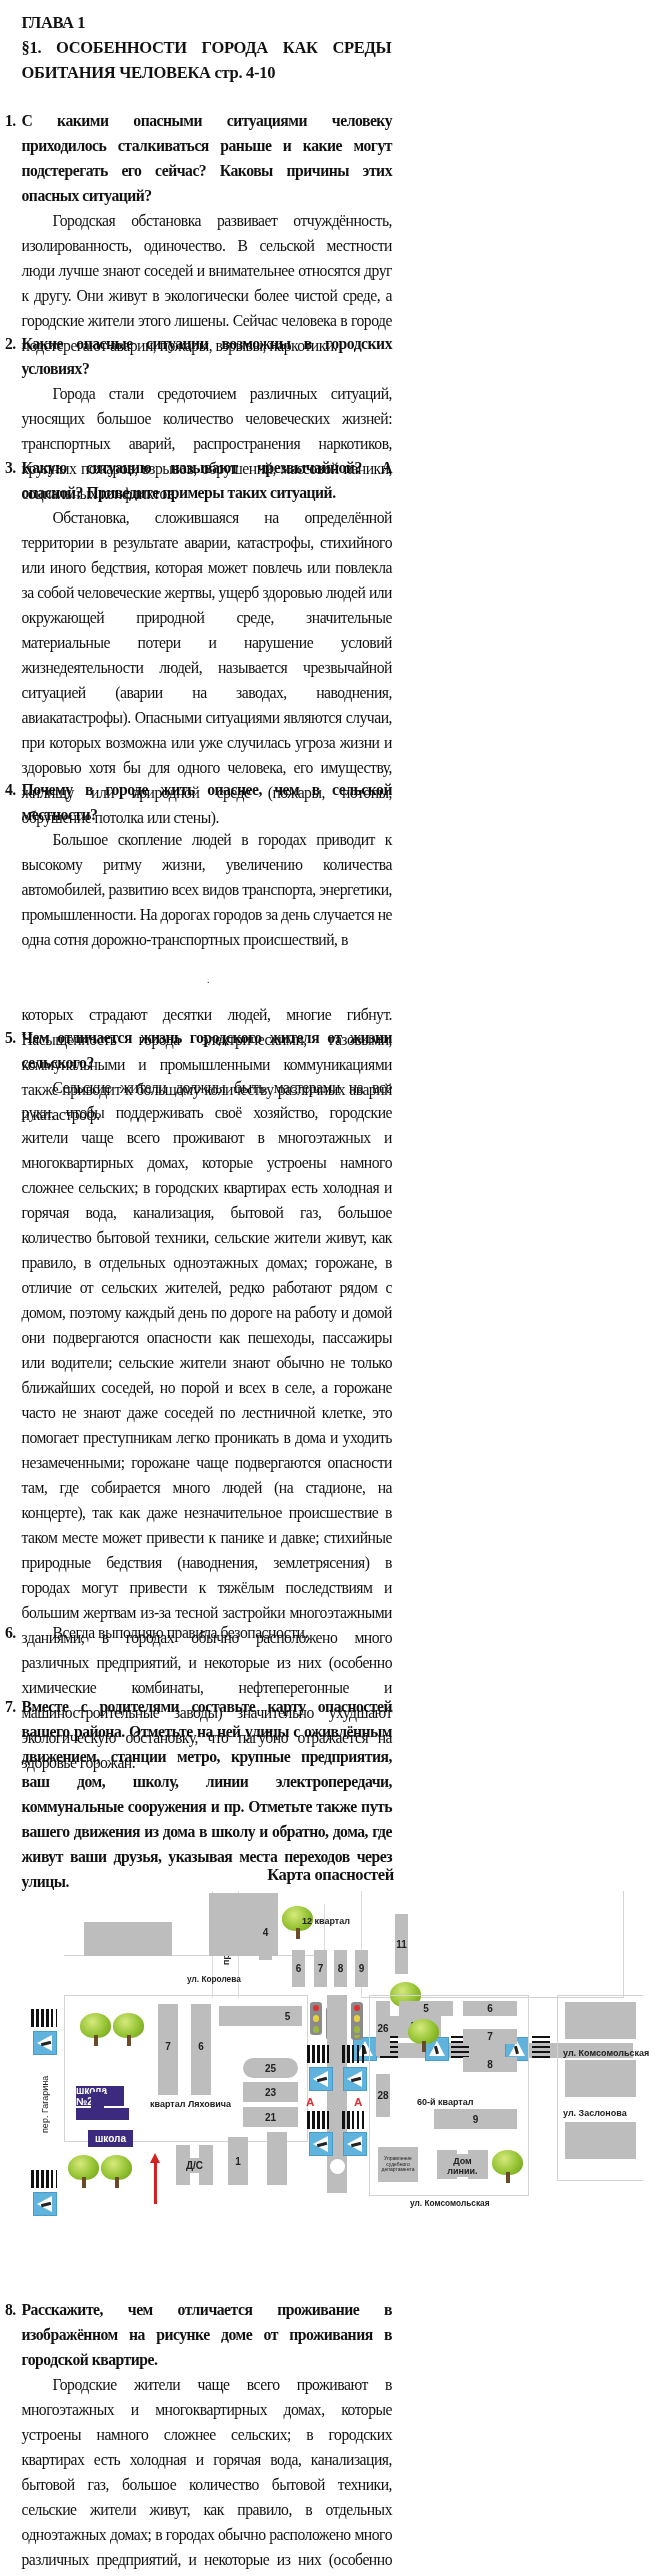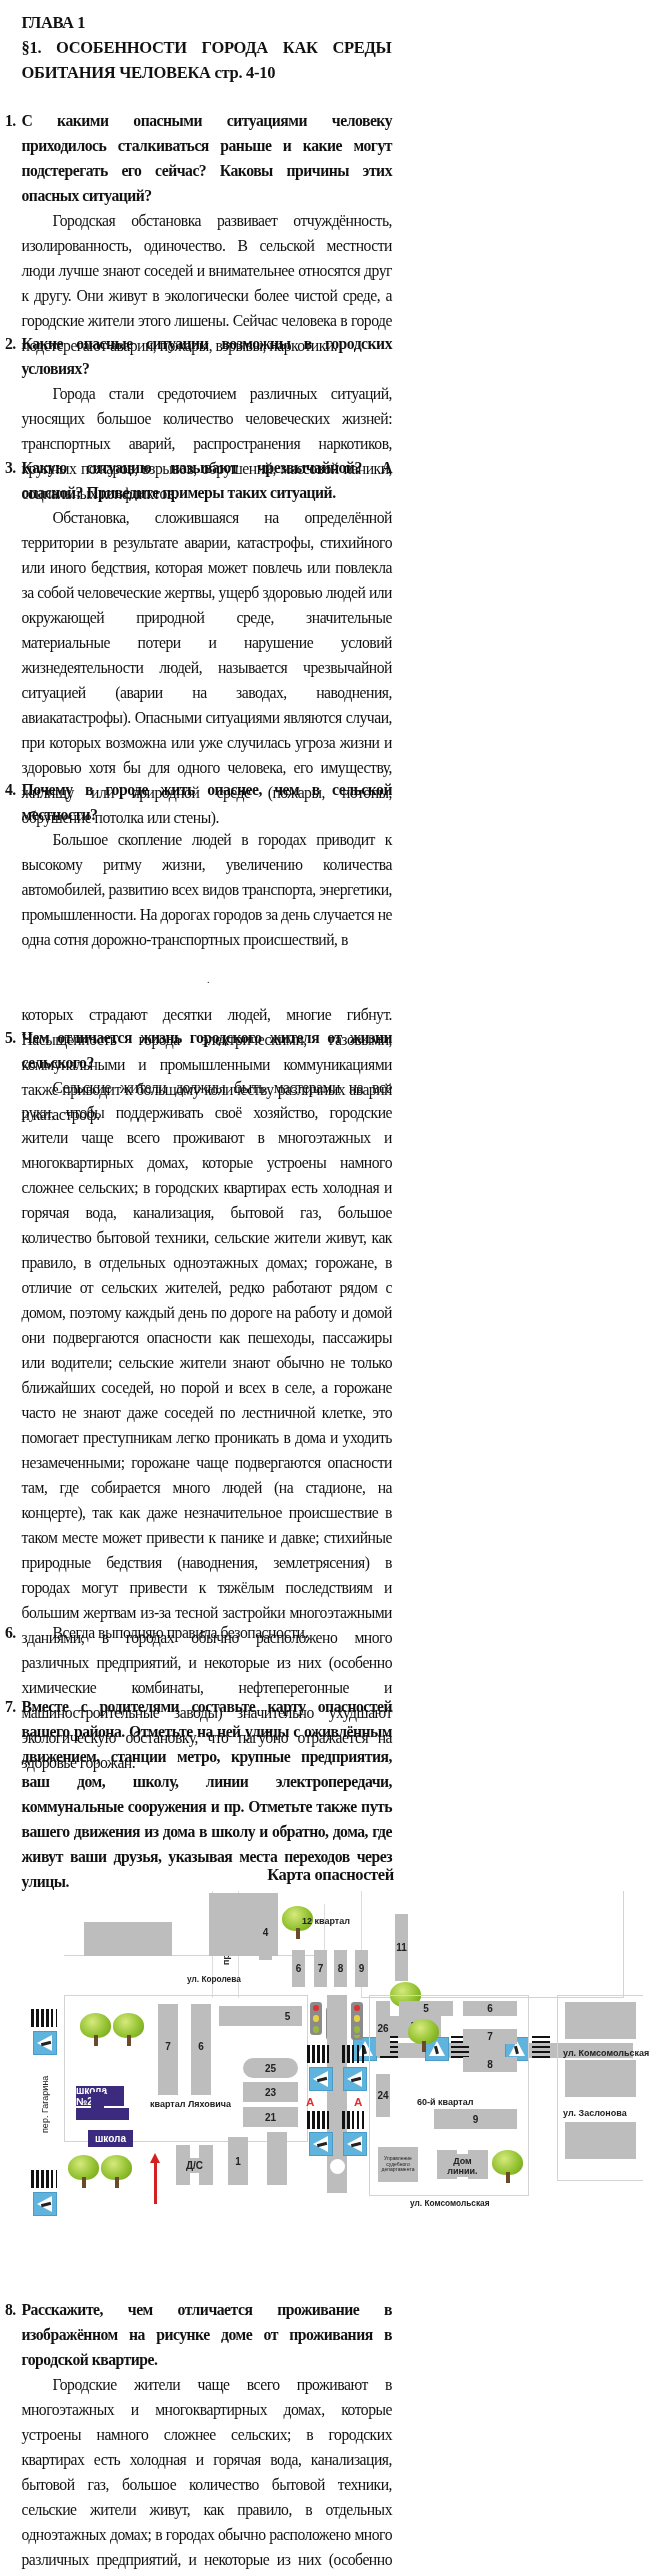--- a/index.html
+++ b/index.html
@@ -124,21 +124,21 @@
     <div class="bld" style="left:209px;top:1.7px;width:69px;height:63px;"></div>
     <div class="tree" style="left:282px;top:15px;">
         <div class="crown"></div>
         <div class="trunk"></div>
       </div>
 
     <div class="blk" style="left:361px;top:0;width:261px;height:106px;border-top:none;border-left:0.8px solid #ddd;"></div>
     <div class="bld" style="left:259px;top:0;width:0;height:0;"></div>
     <div class="bld" style="left:259px;top:14px;width:13.2px;height:55px;">4</div>
     <div class="lbl" style="left:302px;top:25px;">12 квартал</div>
-    <div class="bld" style="left:395px;top:23px;width:13.2px;height:67px;">11</div>
+    <div class="bld" style="left:395px;top:23px;width:13.2px;height:60px;">11</div>
     <div class="bld" style="left:292px;top:59px;width:13.2px;height:37px;">6</div>
     <div class="bld" style="left:314px;top:59px;width:13.2px;height:37px;">7</div>
     <div class="bld" style="left:334px;top:59px;width:13.2px;height:37px;">8</div>
     <div class="bld" style="left:355px;top:59px;width:13.2px;height:37px;">9</div>
     <div class="bld" style="left:386px;top:125px;width:55px;height:21.5px;">10</div>
     <div class="bld" style="left:387px;top:125px;width:0;height:0;"></div>
     <div class="tree" style="left:390px;top:91px;">
         <div class="crown"></div>
         <div class="trunk"></div>
       </div>
@@ -235,21 +235,21 @@
     <div class="blk" style="left:369px;top:104px;width:158px;height:199px;"></div>
     <div class="bld" style="left:376px;top:110px;width:14px;height:55px;">26</div>
     <div class="bld" style="left:399px;top:110px;width:54px;height:15px;">5</div>
     <div class="bld" style="left:463px;top:110px;width:54px;height:15px;">6</div>
     <div class="tree" style="left:408px;top:128px;">
         <div class="crown"></div>
         <div class="trunk"></div>
       </div>
     <div class="bld" style="left:463px;top:138px;width:54px;height:15px;">7</div>
     <div class="bld" style="left:463px;top:166px;width:54px;height:15px;">8</div>
-    <div class="bld" style="left:376px;top:183px;width:14px;height:43px;">24</div>
+    <div class="bld" style="left:376px;top:183px;width:14px;height:43px;">28</div>
     <div class="lbl" style="left:417px;top:206px;">60-й квартал</div>
     <div class="bld" style="left:434px;top:218px;width:83px;height:20px;">9</div>
     <div class="bld small-lbl" style="left:378px;top:256px;width:40px;height:35px;padding:1.7px;box-sizing:border-box;">Управление судебного департамента</div>
     <div class="bld" style="left:437px;top:259px;width:20px;height:29px;"></div>
     <div class="bld" style="left:468px;top:259px;width:20px;height:29px;"></div>
     <div class="bld" style="left:447px;top:263px;width:31px;height:23px;font-size:9px;text-align:center;line-height:10px;">Дом линии.</div>
     <div class="tree" style="left:492px;top:259px;">
         <div class="crown"></div>
         <div class="trunk"></div>
       </div>

